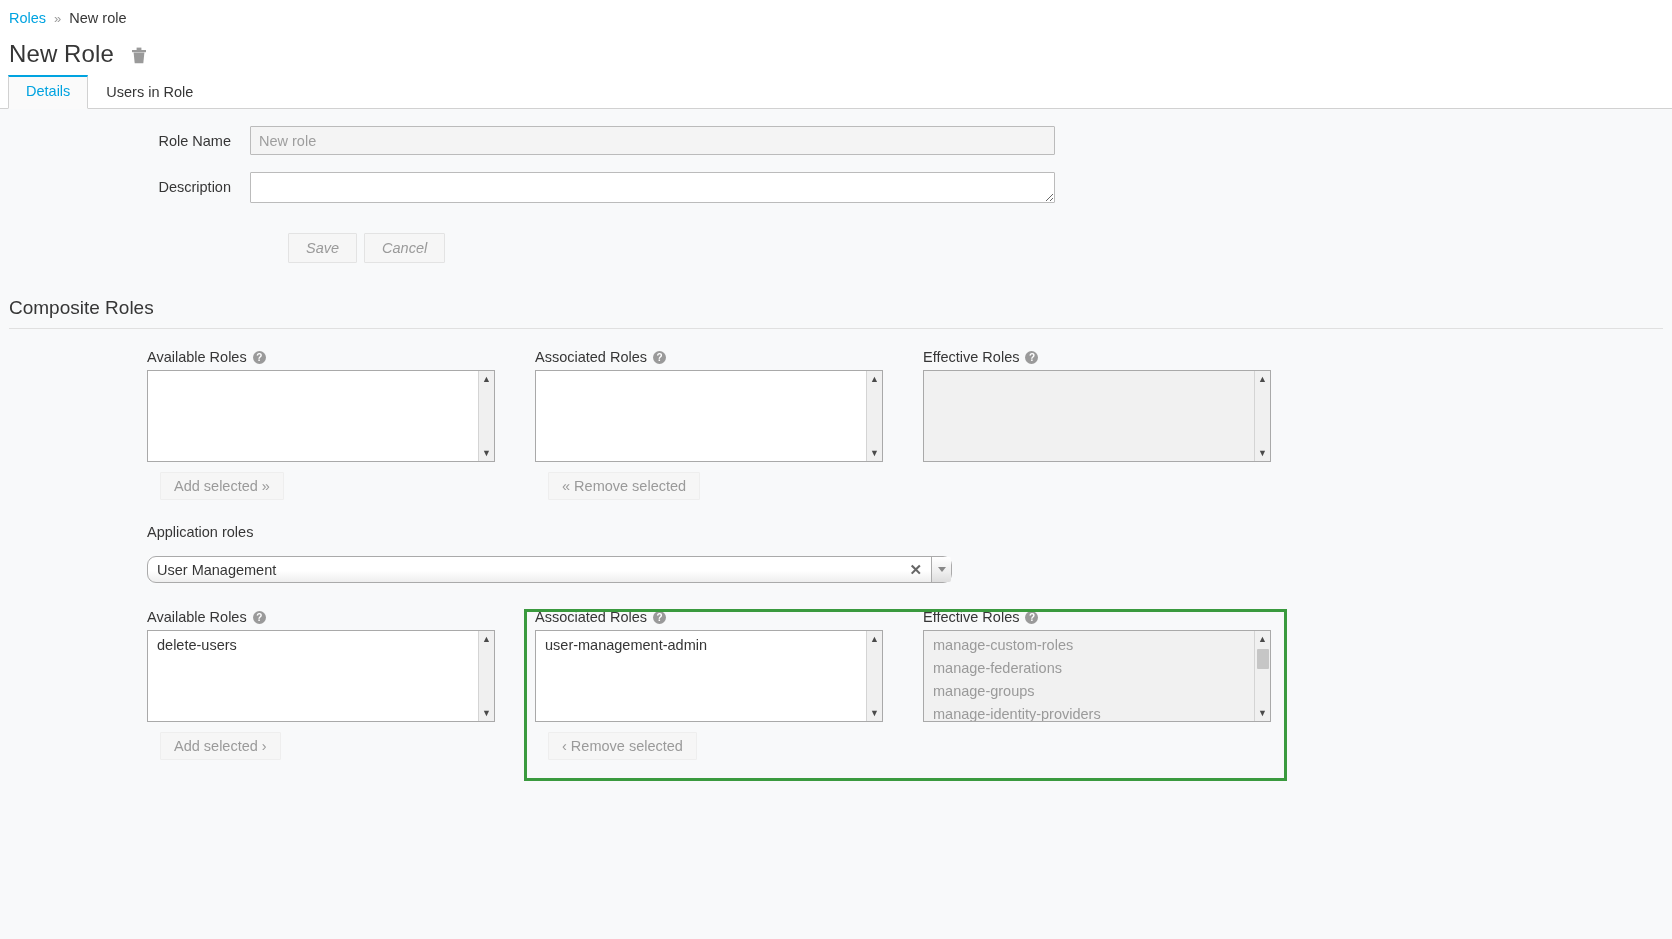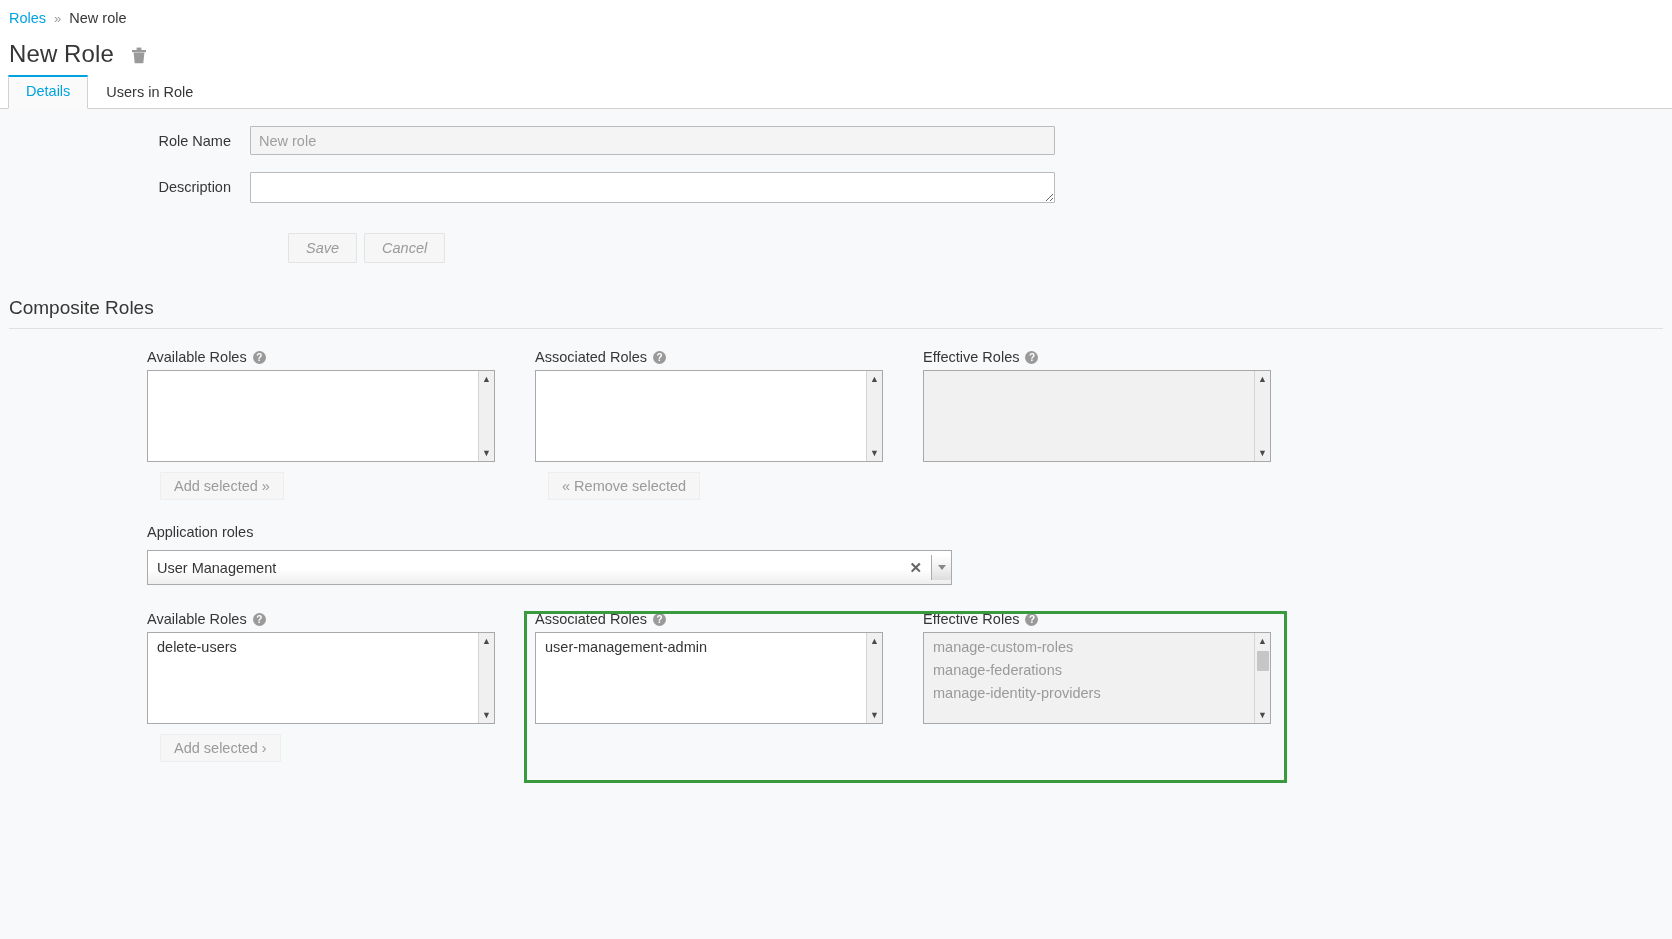--- a/index.html
+++ b/index.html
@@ -237,26 +237,26 @@
     border: 1px solid #eeeeee;
     display: inline-block;
     padding: 5px 13px;
     cursor: pointer;
     border-radius: 1px;
   }
   .action-wrap { padding-left: 13px; }
 
   
   .app-roles-block { padding-left: 147px; margin-top: 24px; }
-  .app-roles-label { font-size: 14.5px; color: #363636; margin-bottom: 10px; }
+  .app-roles-label { font-size: 14.5px; color: #363636; margin-bottom: 16px; }
   .select2 {
     width: 805px;
-    height: 35px;
+    height: 27px;
     border: 1px solid #aaa;
-    border-radius: 0;
+    border-radius: 9px;
     background: linear-gradient(to bottom, #fff 0%, #fff 55%, #eee 100%);
     display: flex;
     align-items: center;
     position: relative;
     font-size: 14.5px;
     cursor: pointer;
   }
   .select2 .val { padding-left: 9px; color: #363636; flex: 1; }
   .select2 .clear {
     color: #666;
@@ -440,31 +440,35 @@
         <div class="listbox">
           <div class="list-inner">
               <div class="opt">user-management-admin</div>
             </div>
           <div class="sbar">
             <div class="arw">▲</div>
             <div class="track"></div>
             <div class="arw">▼</div>
           </div>
         </div>
+        <div class="action-wrap">
+          <div class="action-link">‹ Remove selected</div>
+        </div>
       </div>
 
       <div class="dual-col">
         <div class="list-label">
           <span>Effective Roles</span>
           <span class="help-icon">?</span>
         </div>
         <div class="listbox disabled">
           <div class="list-inner">
               <div class="opt">manage-custom-roles</div>
               <div class="opt">manage-federations</div>
+              <div class="opt">manage-groups</div>
               <div class="opt">manage-identity-providers</div>
             </div>
           <div class="sbar">
             <div class="arw">▲</div>
             <div class="track">
               <div class="thumb"></div>
             </div>
             <div class="arw">▼</div>
           </div>
         </div>

